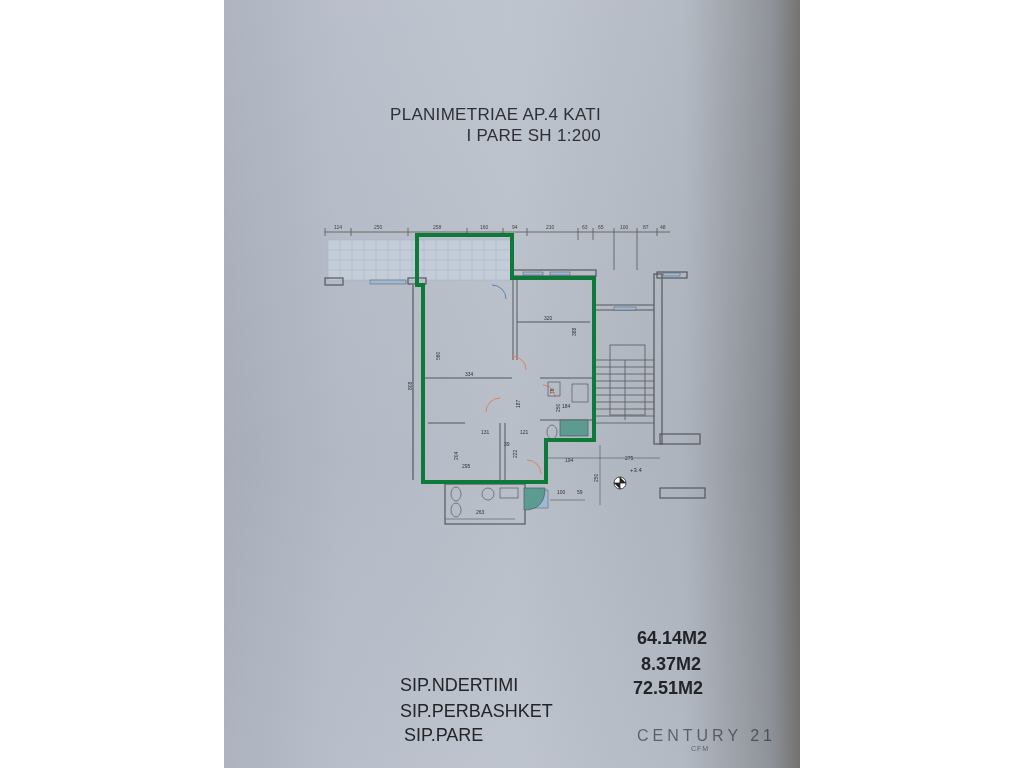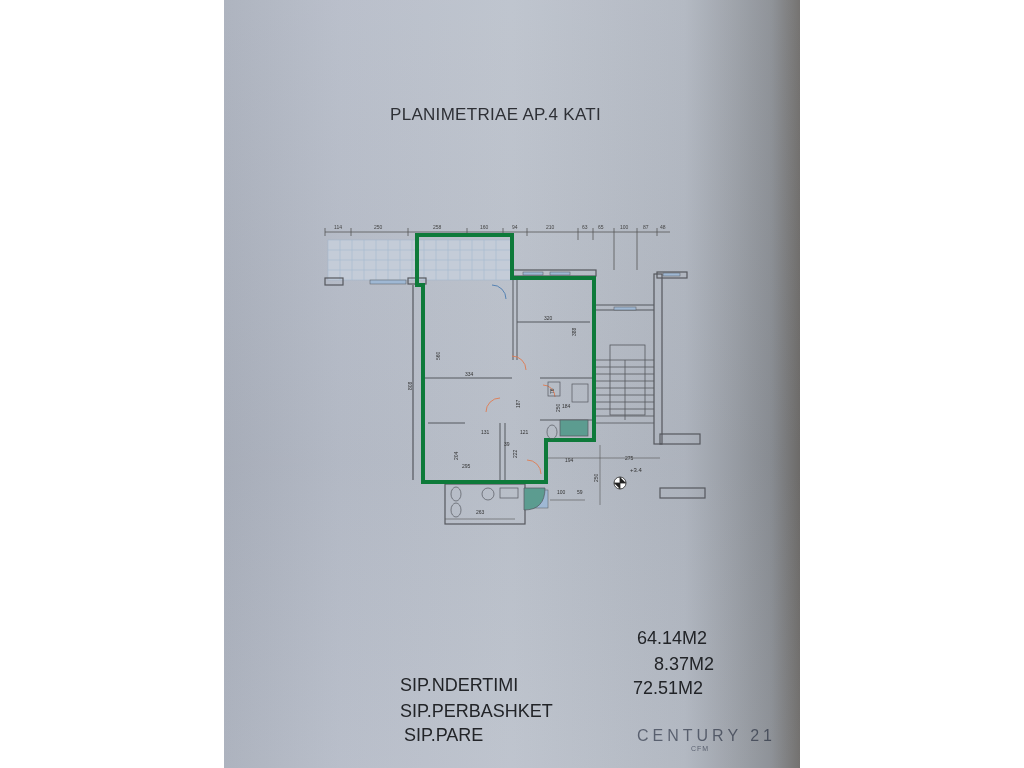--- a/index.html
+++ b/index.html
@@ -7,32 +7,33 @@
   .photo{position:absolute;left:224px;top:0;width:576px;height:768px;
     background:linear-gradient(90deg,#aab0bc 0%,#b6bcc8 20%,#bcc2cc 50%,#b0b6c0 80%,#8a8e94 95%,#6e6c6a 100%);}
   .photo::after{content:"";position:absolute;inset:0;
     background:linear-gradient(180deg,rgba(255,255,255,0.05) 0%,rgba(0,0,0,0.02) 60%,rgba(255,255,255,0.04) 100%);pointer-events:none;}
   .title{position:absolute;left:390px;top:104px;font-size:17px;line-height:21px;color:#2e3036;letter-spacing:0.3px;}
   .title div{white-space:nowrap;text-align:right;}
   .plan{position:absolute;left:310px;top:210px;width:400px;height:320px;}
   .areas{position:absolute;left:400px;top:628px;width:340px;color:#222428;font-size:18px;}
   .arow{position:absolute;white-space:nowrap;}
   .arow .lbl{position:absolute;left:0;margin-top:47px;}
-  .arow .val{position:absolute;}
+  .arow .val{position:absolute;font-weight:bold;}
   .watermark{position:absolute;left:637px;top:727px;color:#0f172a;font-size:16px;letter-spacing:4px;opacity:0.55;white-space:nowrap;}
   .watermark .sub{position:absolute;left:54px;top:18px;font-size:7px;letter-spacing:1px;}
 </style>
 </head>
 <body>
 
 <div class="photo">
 </div>
 
 <div class="title">
   <div>PLANIMETRIAE AP.4 KATI</div>
+  <div>I PARE SH 1:200</div>
 </div>
 
 <svg class="plan" viewBox="310 210 400 320" xmlns="http://www.w3.org/2000/svg">
 
   <g stroke="#555" stroke-width="0.8" fill="none">
     <line x1="325" y1="232" x2="670" y2="232"></line>
     <line x1="325" y1="228" x2="325" y2="236"></line>
     <line x1="351" y1="228" x2="351" y2="236"></line>
     <line x1="408" y1="228" x2="408" y2="236"></line>
     <line x1="467" y1="228" x2="467" y2="236"></line>
@@ -190,21 +191,21 @@
   </g>
 </svg>
 
 <div class="areas">
   <div class="arow" style="top:0;">
     <span class="lbl">SIP.NDERTIMI</span>
     <span class="val" style="left:237px;">64.14M2</span>
   </div>
   <div class="arow" style="top:26px;">
     <span class="lbl">SIP.PERBASHKET</span>
-    <span class="val" style="left:254px;">8.37M2</span>
+    <span class="val" style="left:241px;">8.37M2</span>
   </div>
   <div class="arow" style="top:50px;left:4px;">
     <span class="lbl">SIP.PARE</span>
     <span class="val" style="left:229px;">72.51M2</span>
   </div>
 </div>
 
 <div class="watermark">
   <span>CENTURY 21</span>
   <span class="sub">CFM</span>

